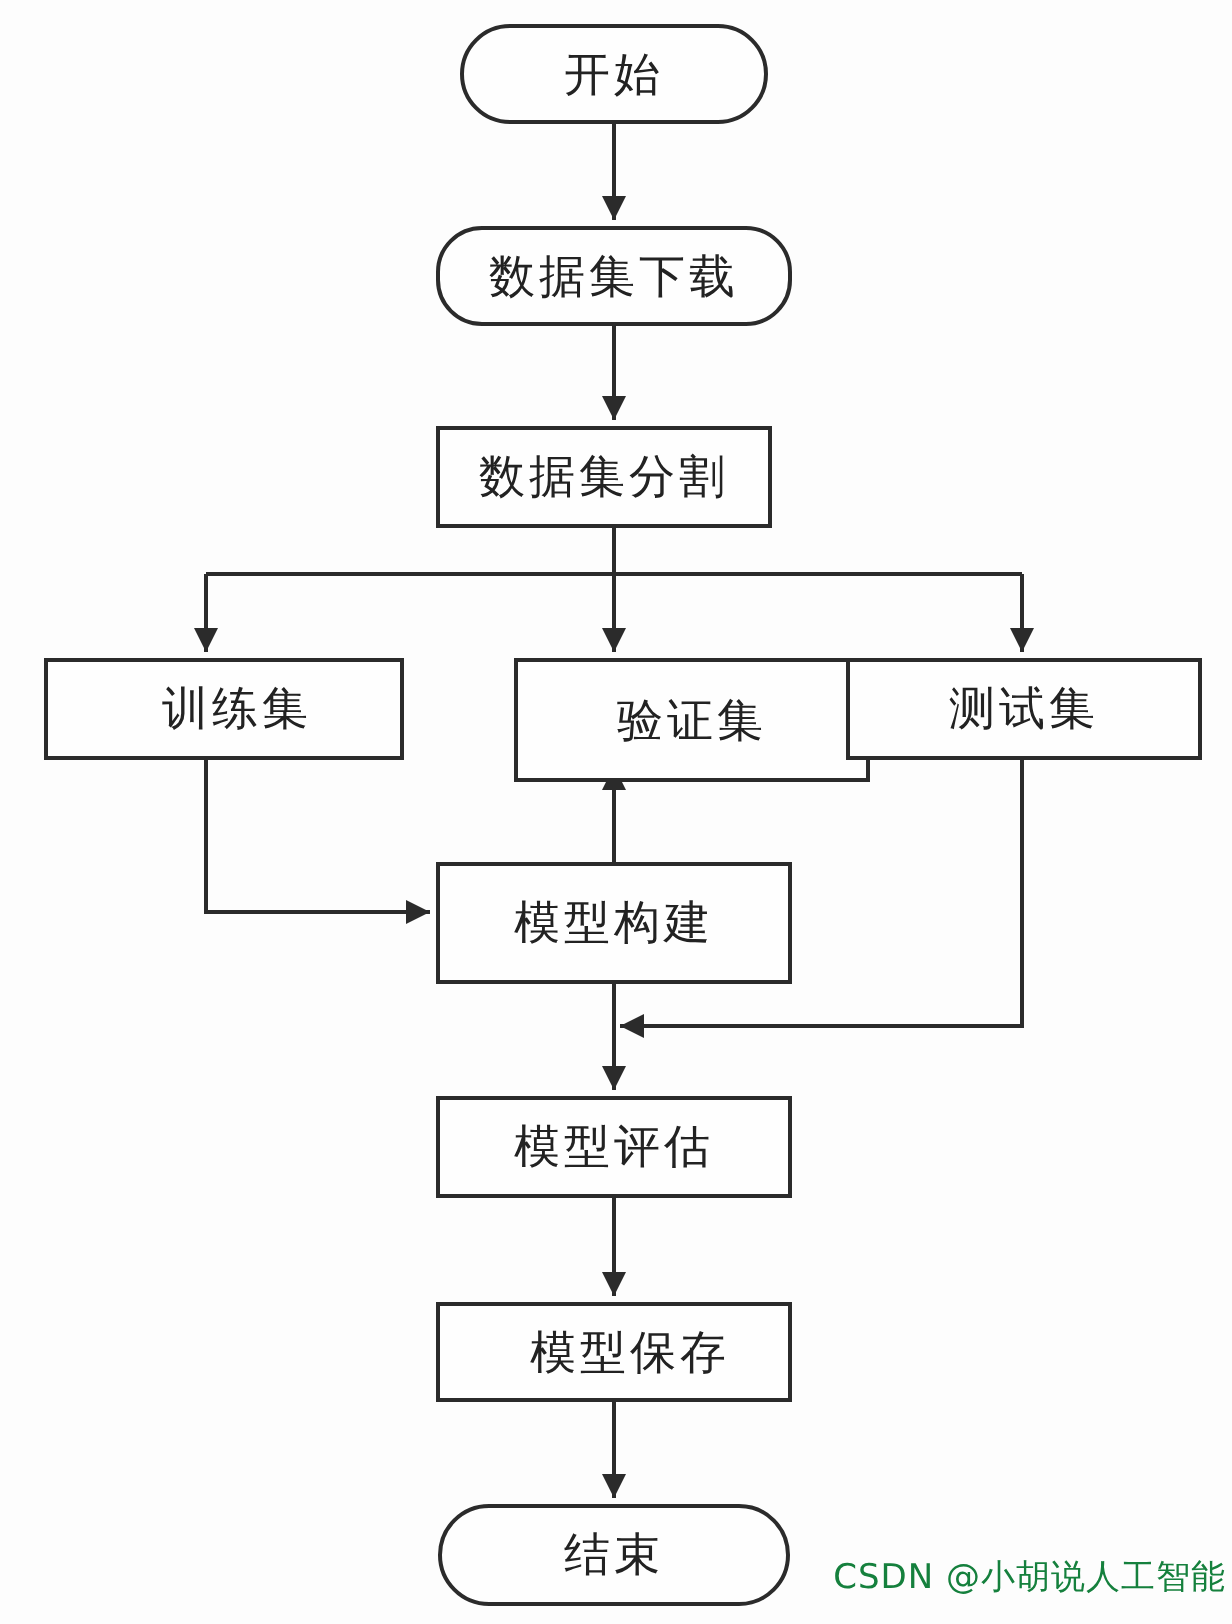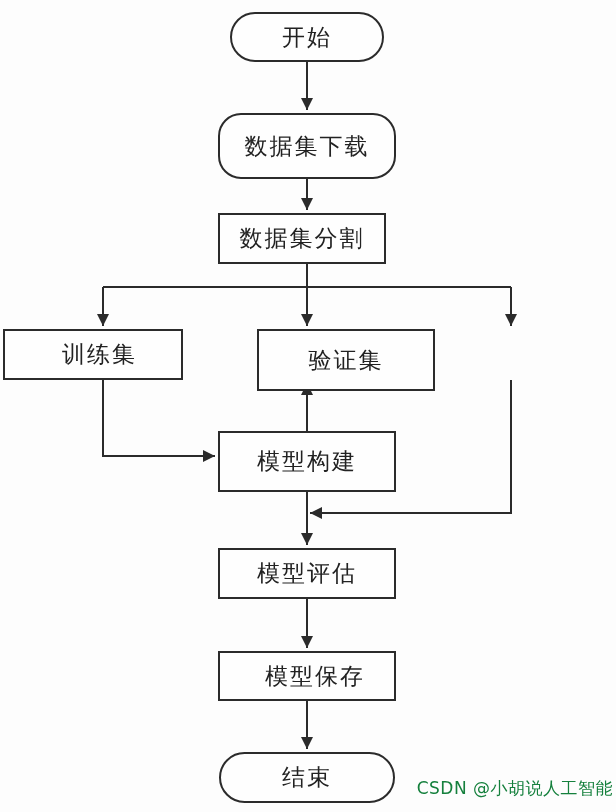--- a/index.html
+++ b/index.html
@@ -71,28 +71,29 @@
     <path d="M 307 431 L 307 383" marker-end="url(#arrow)"></path>
     <path d="M 307 482 L 307 545" marker-end="url(#arrow)"></path>
     <path d="M 511 380 L 511 513 L 310 513" marker-end="url(#arrow)"></path>
 
     <path d="M 307 599 L 307 648" marker-end="url(#arrow)"></path>
     <path d="M 307 701 L 307 749" marker-end="url(#arrow)"></path>
   </svg>
 
   <div class="node terminal" style="left:230px; top:12px; width:154px; height:50px;">开始</div>
 
-  <div class="node" style="left:218px; top:113px; width:178px; height:66px;border-radius:23px;">数据集下载</div>
+  <div class="node" style="left:218px; top:113px; width:178px; height:50px;border-radius:23px;">数据集下载</div>
 
   <div class="node" style="left:218px; top:213px; width:168px; height:51px;">数据集分割</div>
 
-  <div class="node" style="left:3px; top:329px; width:180px; height:51px;padding-left:13px;">训练集</div>
+  <div class="node" style="left:22px; top:329px; width:180px; height:51px;padding-left:13px;">训练集</div>
 
   <div class="node" style="left:228px; top:329px; width:178px; height:62px;margin-left:29px;">验证集</div>
 
+  <div class="node" style="left:423px; top:329px; width:178px; height:51px;">测试集</div>
 
   <div class="node" style="left:218px; top:431px; width:178px; height:61px;">模型构建</div>
 
   <div class="node" style="left:218px; top:548px; width:178px; height:51px;">模型评估</div>
 
   <div class="node" style="left:218px; top:651px; width:178px; height:50px;padding-left:16px;">模型保存</div>
 
   <div class="node terminal" style="left:219px; top:752px; width:176px; height:51px;">结束</div>
 
   <div id="watermark">CSDN @小胡说人工智能</div>

